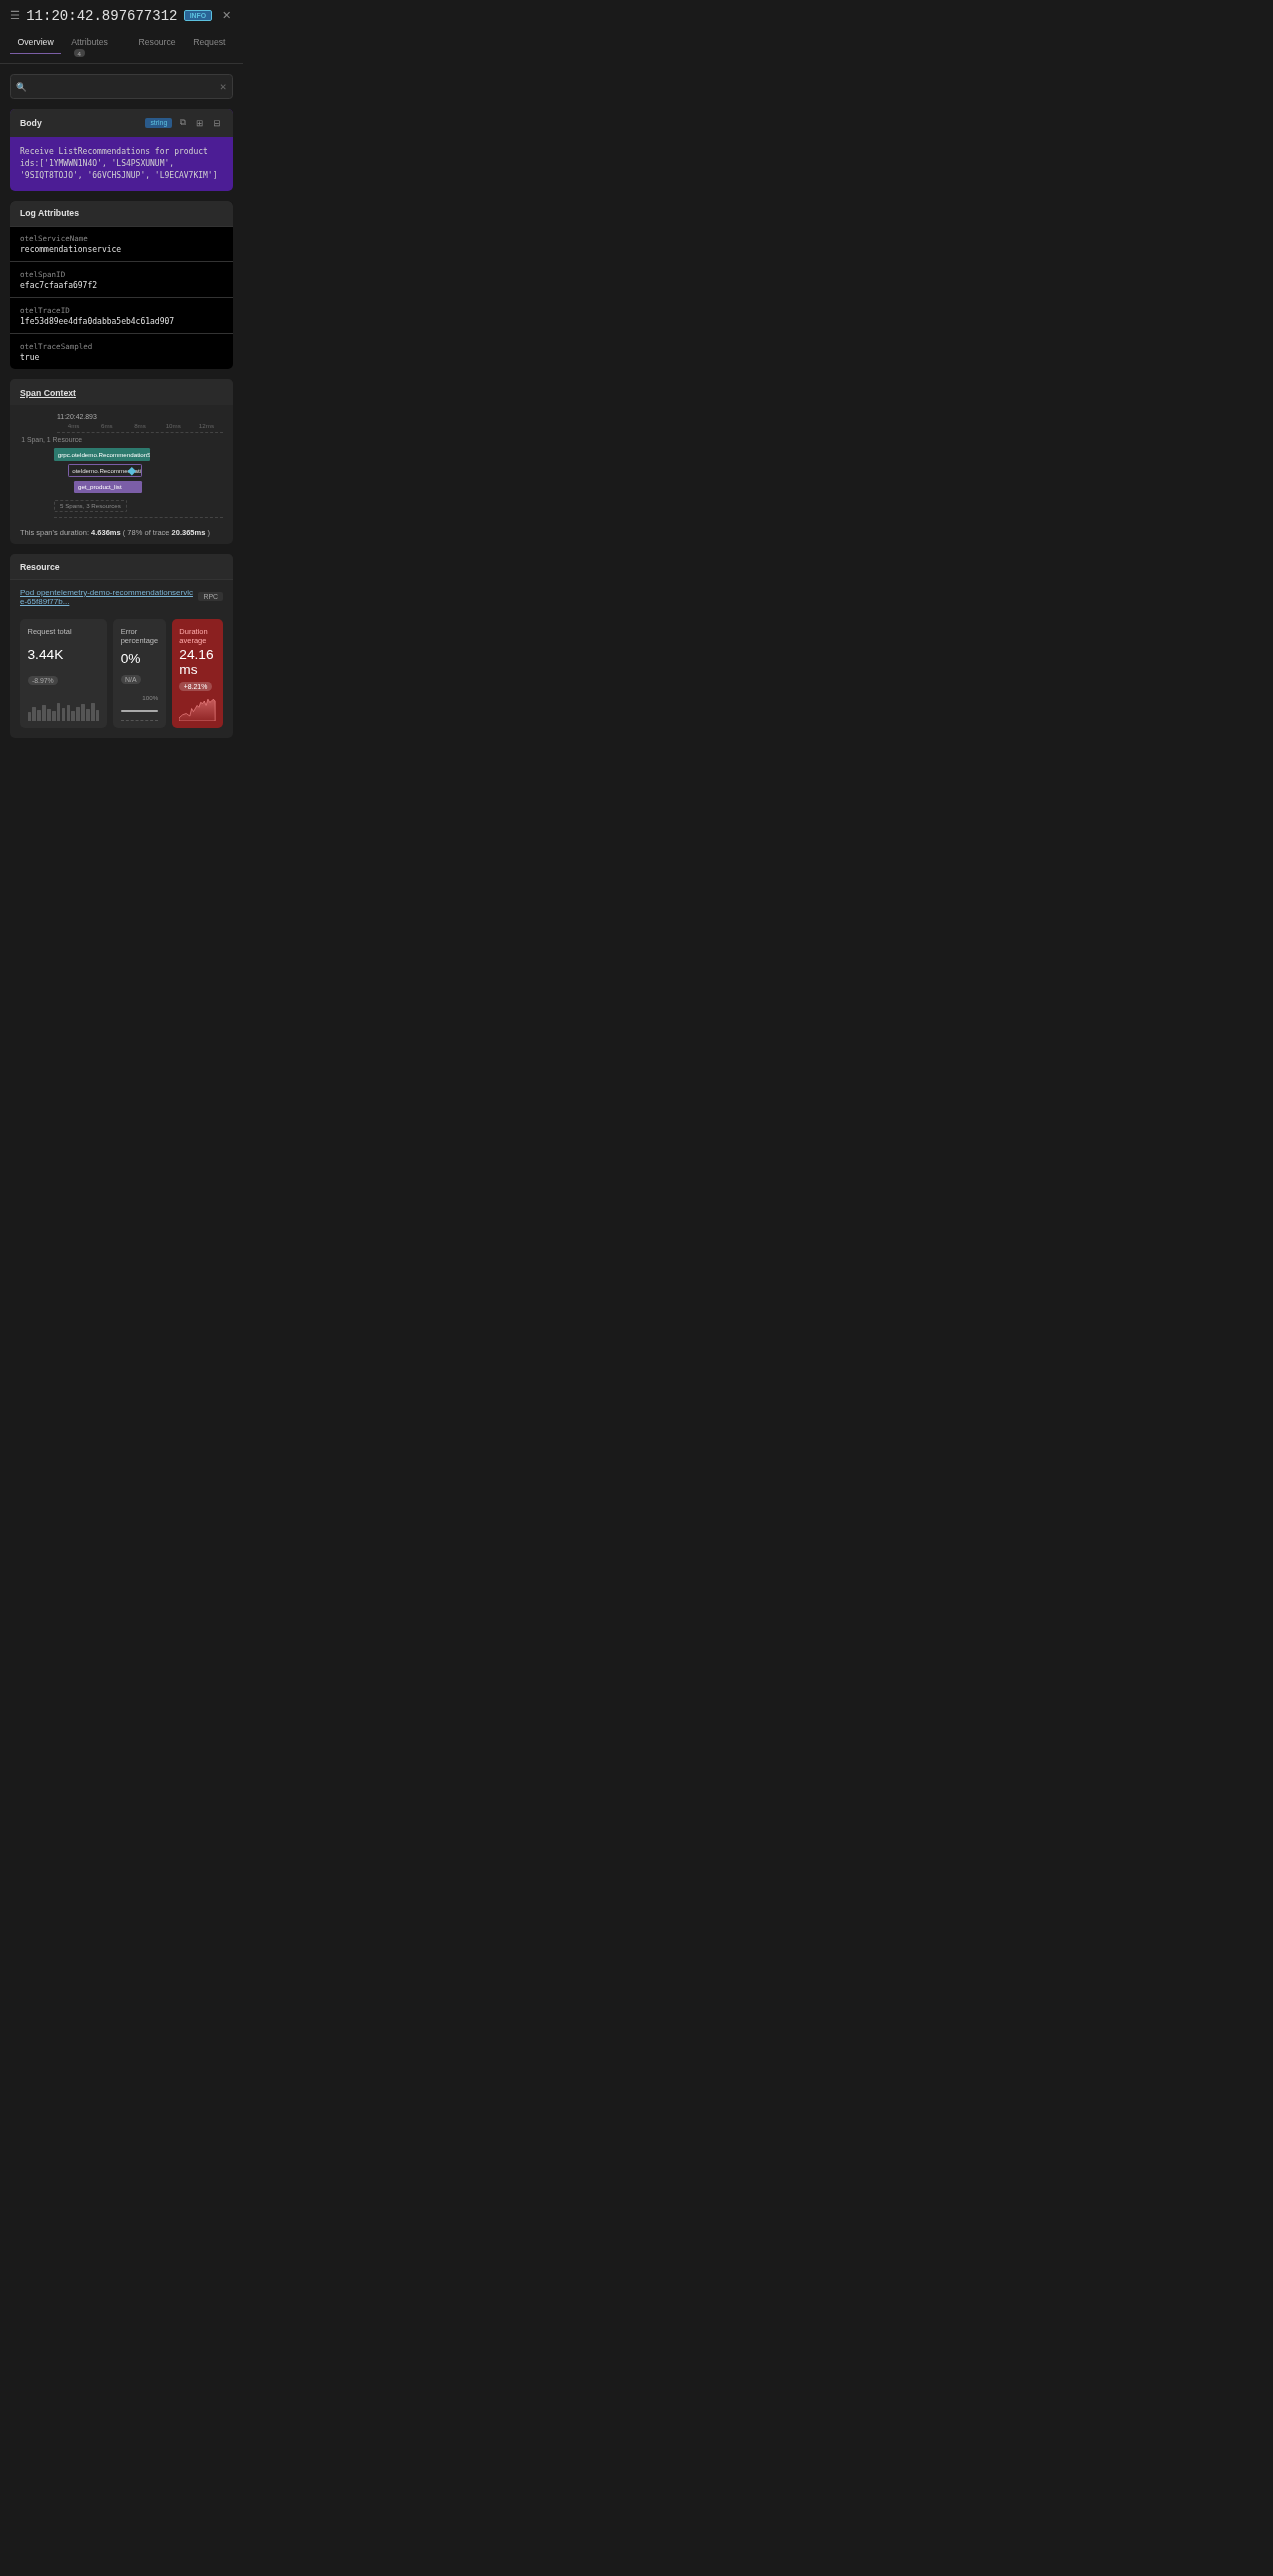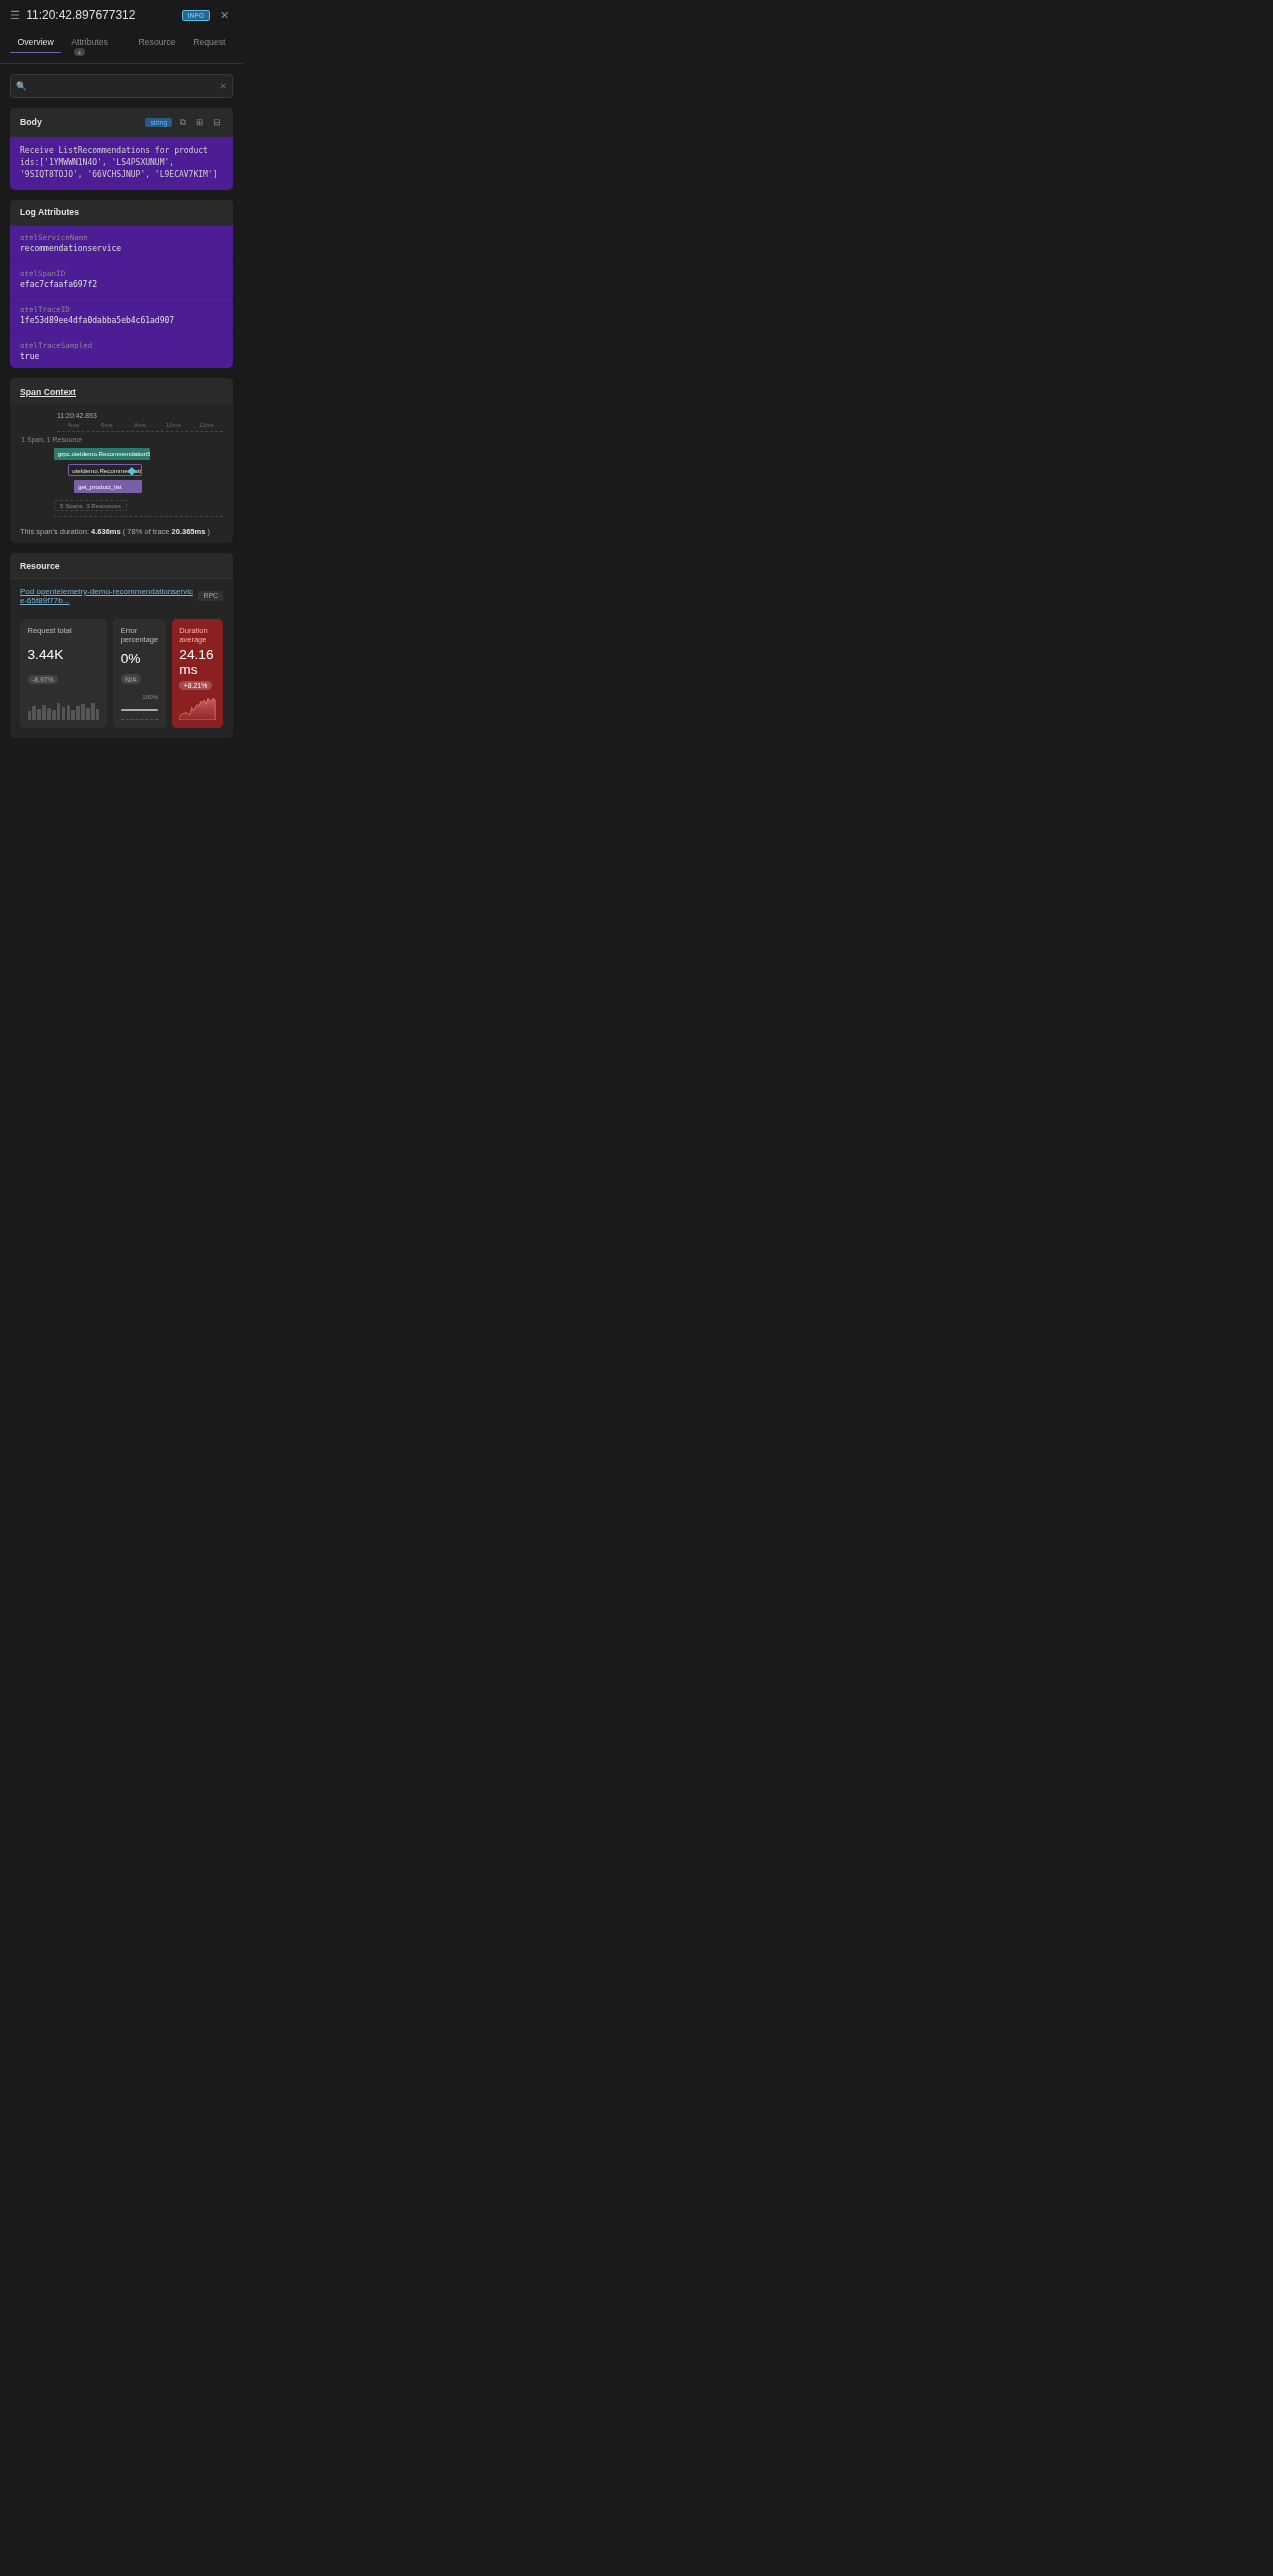--- a/index.html
+++ b/index.html
@@ -19,24 +19,24 @@
       padding: 7.5px 10px;
       gap: 6.2px;
       background: #1a1a1a;
     }
     .header-icon {
       color: #888;
       font-size: 11.2px;
     }
     .header-timestamp {
       flex: 1;
-      font-size: 12px;
+      font-size: 14px;
       font-weight: 500;
       color: #e0e0e0;
-      font-family: Liberation Sans, sans-serif;
+      font-family: Liberation Mono, monospace;
     }
     .info-badge {
       background: #2a6496;
       color: #5bc0de;
       font-size: 6.9px;
       font-weight: 600;
       padding: 1.2px 5px;
       border-radius: 1.9px;
       border: 0.6px solid #5bc0de;
     }
@@ -157,21 +157,21 @@
       padding: 8.7px 10px;
       font-family: monospace;
       font-size: 8px;
       color: #d0d0d0;
       line-height: 1.5;
     }
 
     
     .log-attrs-section {
       margin: 4px 10px 10px;
-      background: #4c1d95;
+      background: #000000;
       border-radius: 5px;
       overflow: hidden;
     }
     .log-attrs-header {
       padding: 7.5px 10px;
       background: #2a2a2a;
       font-size: 8.7px;
       font-weight: 600;
       color: #e0e0e0;
     }

